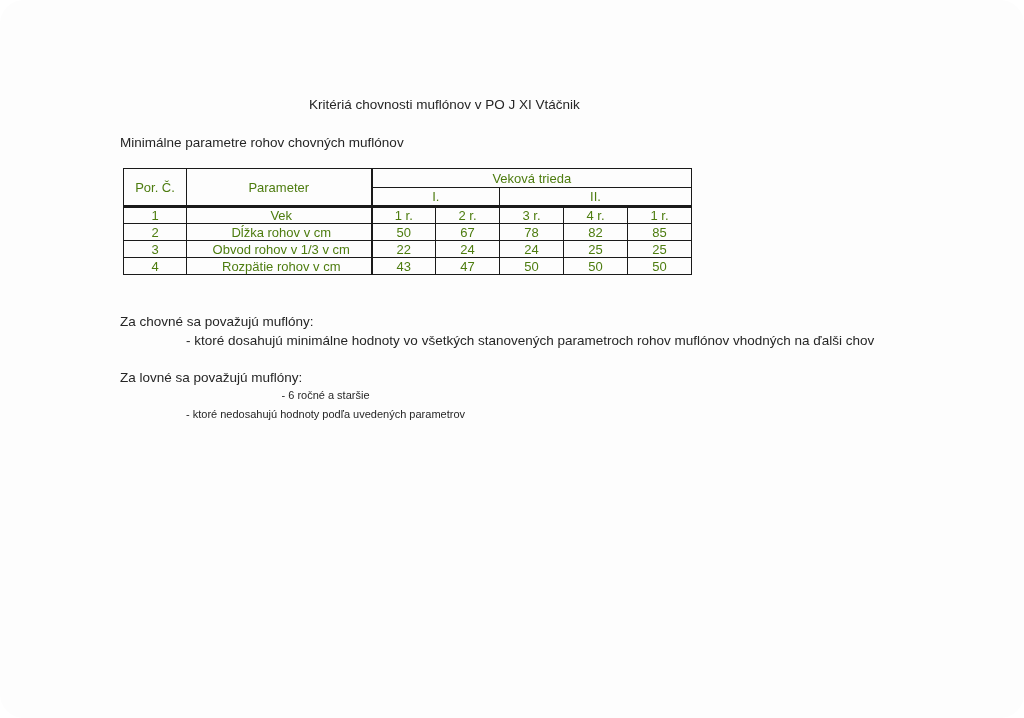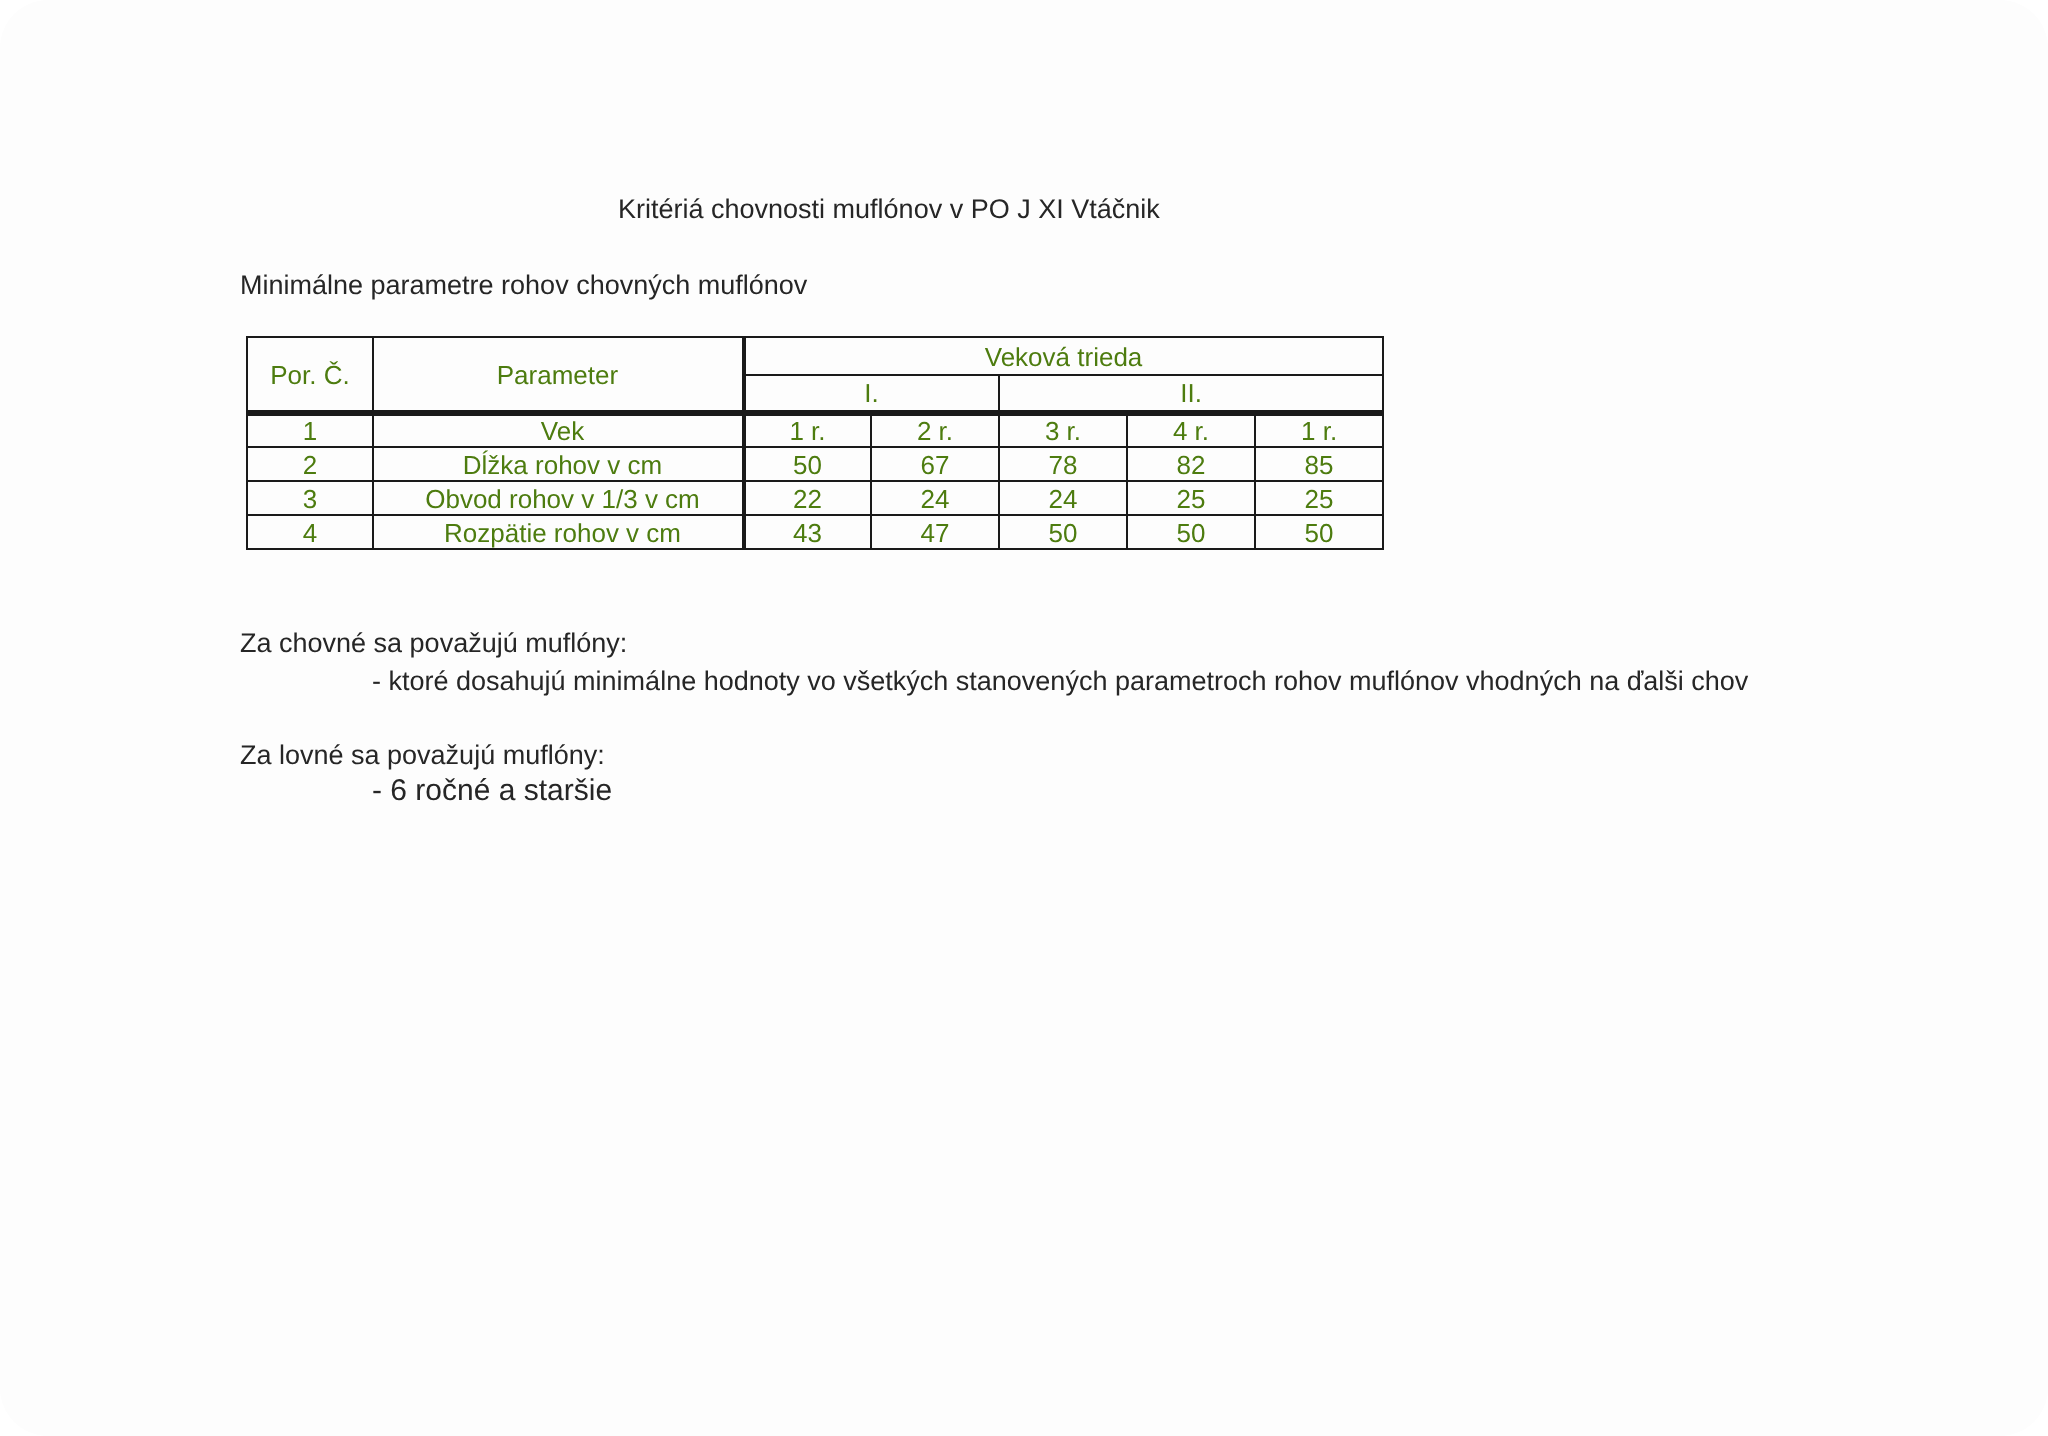--- a/index.html
+++ b/index.html
@@ -62,21 +62,21 @@
     text-align: center;
     padding-left: 5px;
   }
   .text-block {
     position: absolute;
     font-size: 13.5px;
     white-space: nowrap;
   }
   .bullet-list {
     position: absolute;
-    font-size: 15px;
+    font-size: 11px;
     line-height: 19.4px;
     white-space: nowrap;
     text-align: center;
   }
 </style>
 </head>
 <body>
 
 <div class="page">
 
@@ -146,15 +146,16 @@
   </table>
 
   <div class="text-block" style="left:120px; top:314px;">Za chovné sa považujú muflóny:</div>
 
   <div class="text-block" style="left:186px; top:333px;">- ktoré dosahujú minimálne hodnoty vo všetkých stanovených parametroch rohov muflónov vhodných na ďalši chov</div>
 
   <div class="text-block" style="left:120px; top:370px;">Za lovné sa považujú muflóny:</div>
 
   <div class="bullet-list" style="left:186px; top:386px;">
     <div>- 6 ročné a staršie</div>
+    <div>- ktoré nedosahujú hodnoty podľa uvedených parametrov</div>
   </div>
 
 </div>
 
 </body></html>

